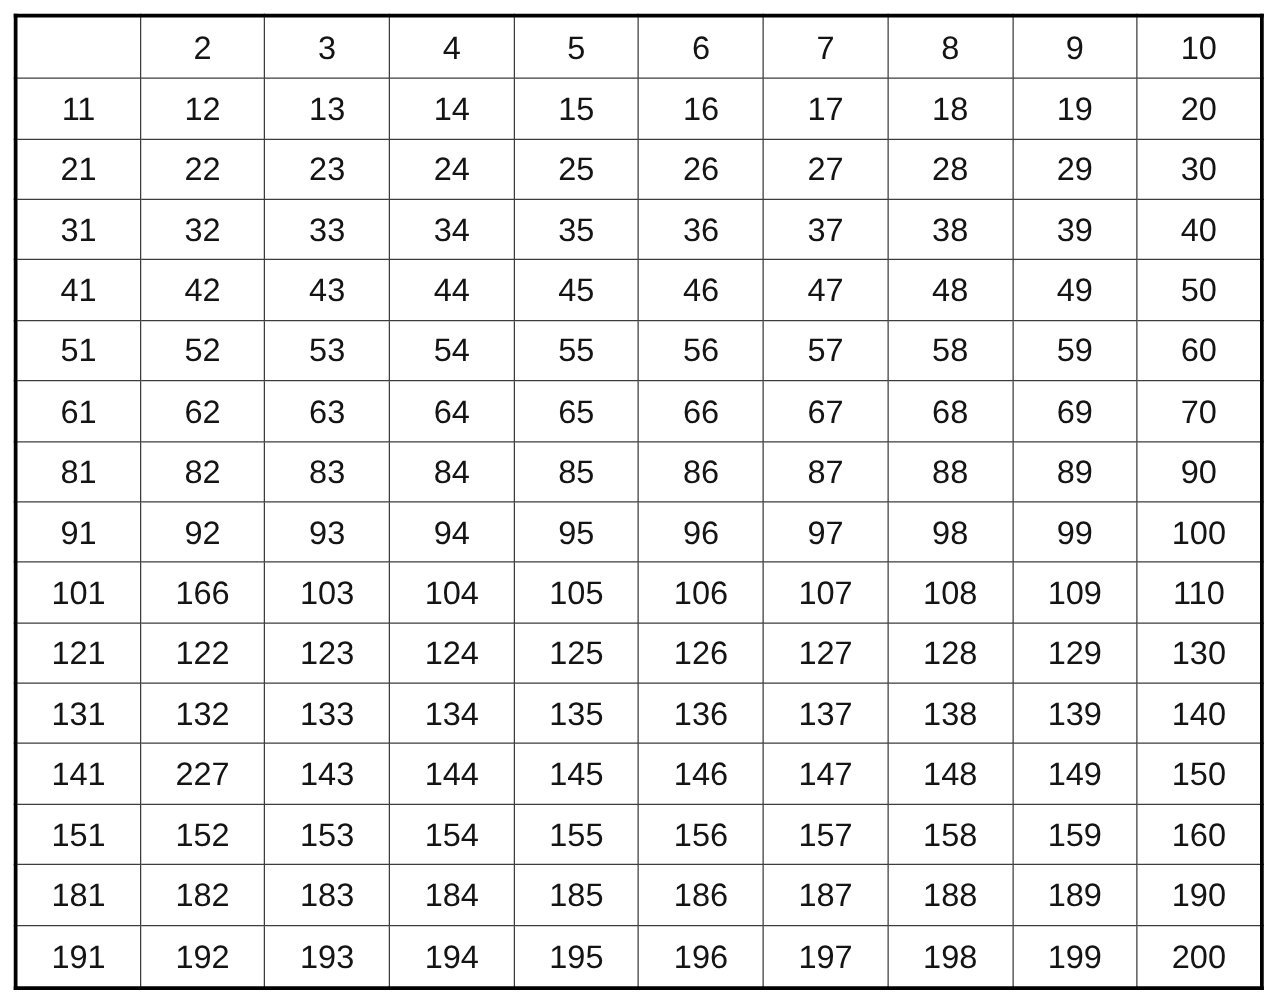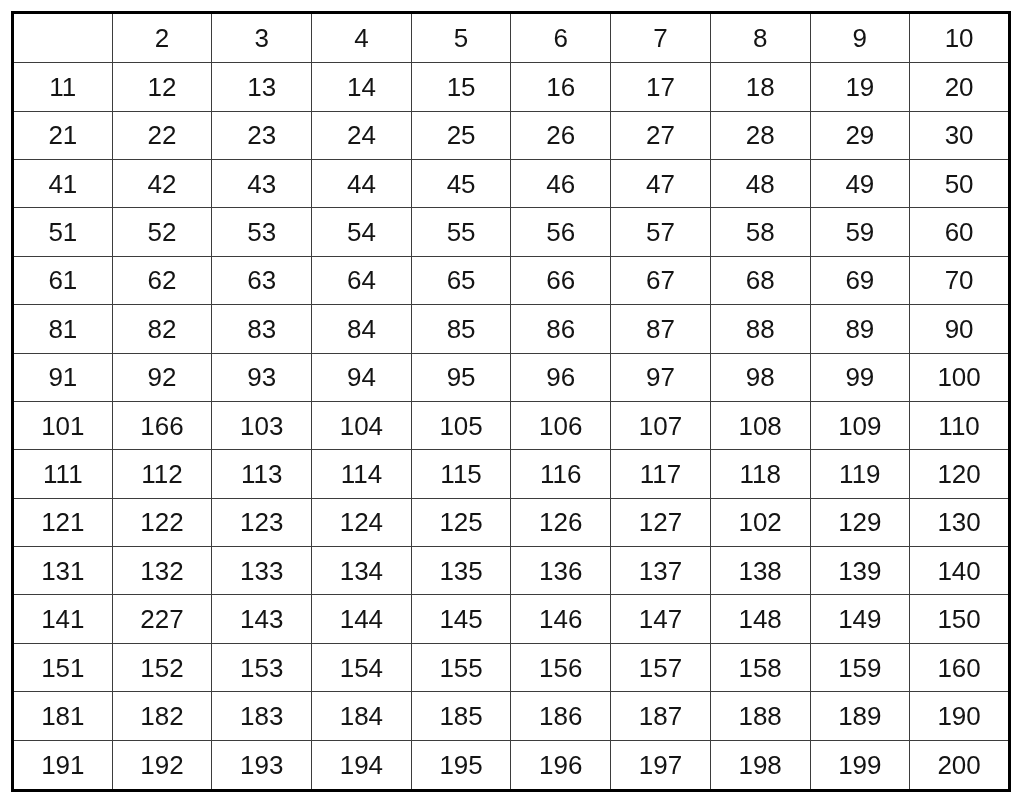--- a/index.html
+++ b/index.html
@@ -74,20 +74,32 @@
           <td>23</td>
           <td>24</td>
           <td>25</td>
           <td>26</td>
           <td>27</td>
           <td>28</td>
           <td>29</td>
           <td>30</td>
         </tr>
         <tr>
+          <td>31</td>
+          <td>32</td>
+          <td>33</td>
+          <td>34</td>
+          <td>35</td>
+          <td>36</td>
+          <td>37</td>
+          <td>38</td>
+          <td>39</td>
+          <td>40</td>
+        </tr>
+        <tr>
           <td>41</td>
           <td>42</td>
           <td>43</td>
           <td>44</td>
           <td>45</td>
           <td>46</td>
           <td>47</td>
           <td>48</td>
           <td>49</td>
           <td>50</td>
@@ -146,40 +158,28 @@
           <td>103</td>
           <td>104</td>
           <td>105</td>
           <td>106</td>
           <td>107</td>
           <td>108</td>
           <td>109</td>
           <td>110</td>
         </tr>
         <tr>
-          <td>111</td>
-          <td>112</td>
-          <td>113</td>
-          <td>114</td>
-          <td>115</td>
-          <td>116</td>
-          <td>117</td>
-          <td>118</td>
-          <td>119</td>
-          <td>120</td>
-        </tr>
-        <tr>
           <td>121</td>
           <td>122</td>
           <td>123</td>
           <td>124</td>
           <td>125</td>
           <td>126</td>
           <td>127</td>
-          <td>102</td>
+          <td>128</td>
           <td>129</td>
           <td>130</td>
         </tr>
         <tr>
           <td>131</td>
           <td>132</td>
           <td>133</td>
           <td>134</td>
           <td>135</td>
           <td>136</td>

